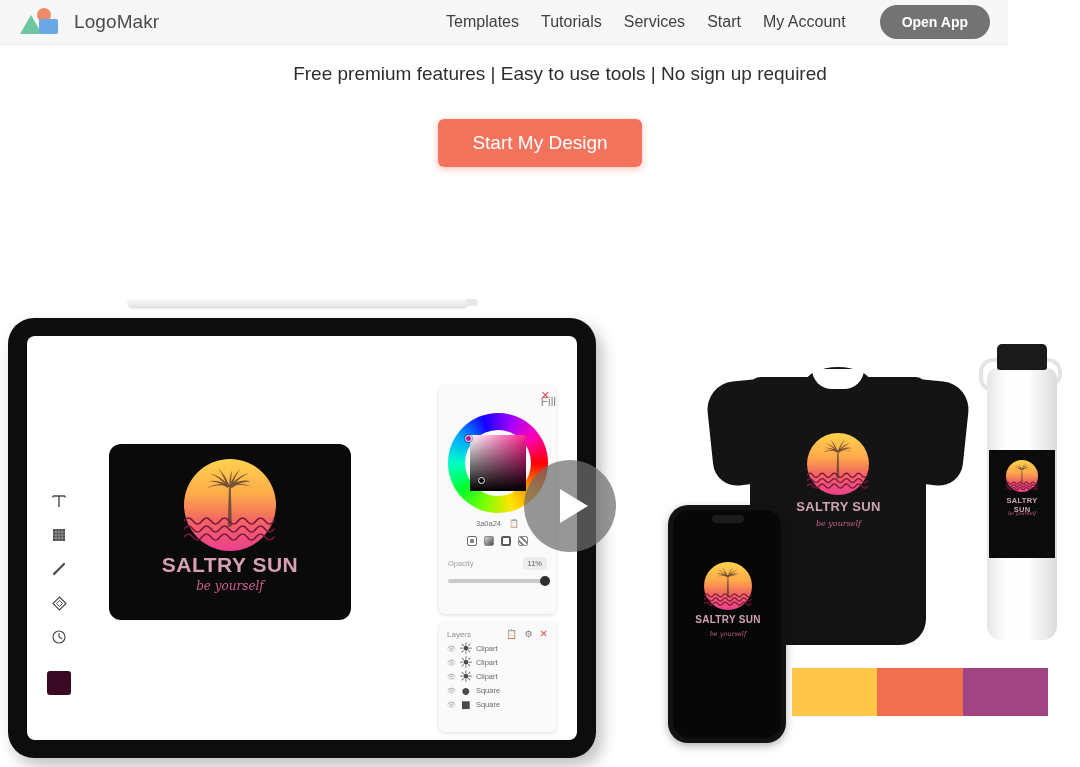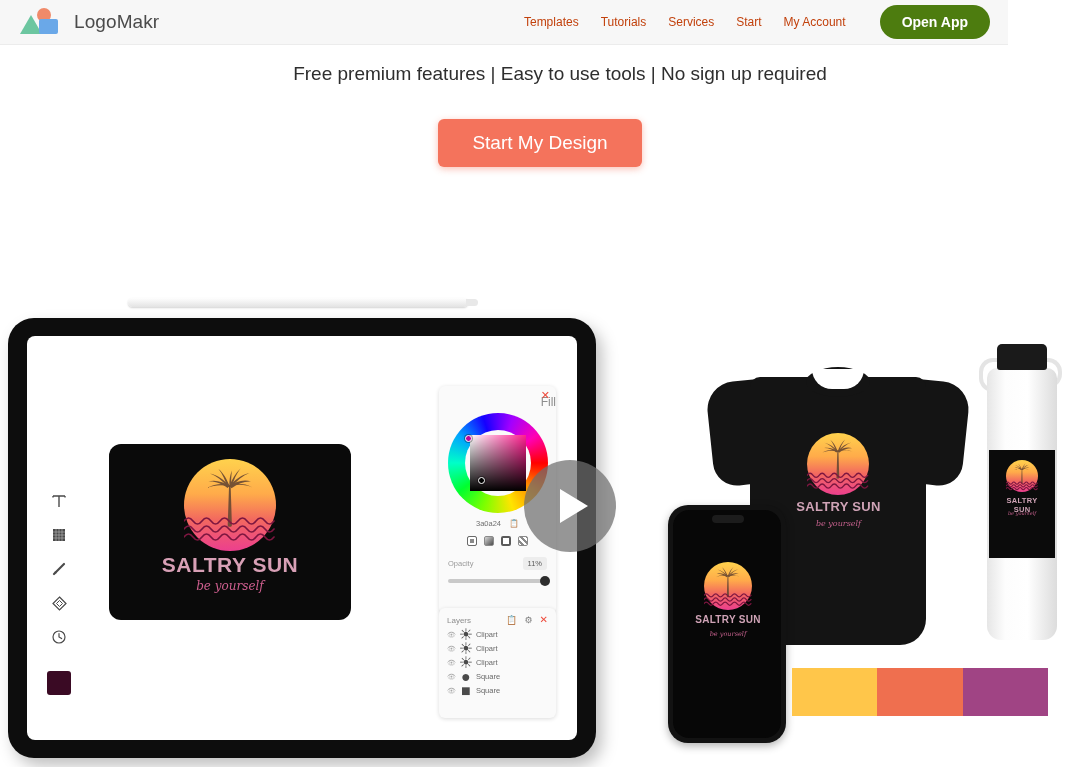--- a/index.html
+++ b/index.html
@@ -39,26 +39,26 @@
   }
   .brand-name {
     margin-left: 12px;
     font-size: 19px; color: #4b4b4b; letter-spacing: .1px;
   }
   .nav {
     margin-left: auto; display: flex; align-items: center;
     gap: 22px; margin-right: 18px;
   }
   .nav-link {
-    font-size: 12px; color: #c2410c;
+    font-size: 16px; color: #404040;
     text-decoration: none; cursor: pointer; white-space: nowrap;
   }
   .open-app {
     margin-left: 12px;
-    background: #4d7c0f; color: #fff;
+    background: #737373; color: #fff;
     font-size: 14px; font-weight: bold;
     padding: 9px 22px; border: none; border-radius: 20px;
     cursor: pointer; white-space: nowrap;
   }
 
   
   .hero { position: absolute; top: 45px; left: 0; width: 1080px; text-align: center; }
   .headline {
     margin-top: 0; padding-top: 4px;
     font-size: 40px; font-weight: bold; color: #141414;
@@ -197,21 +197,21 @@
   .op-label { font-size:7.5px; color:#9a9a9a; }
   .op-val {
     font-size:7.5px; color:#5a5a5a; background:#ededed;
     padding:2px 5px; border-radius:3px;
   }
   .slider { position:relative; margin:9px 9px 0; height:4px; background:#c9c9c9; border-radius:2px; cursor:pointer; }
   .slider-knob { position:absolute; right:-3px; top:-3px; width:10px; height:10px; border-radius:50%; background:#2e2e2e; }
 
   
   .layers-panel {
-    position: absolute; left: 412px; top: 272px;
+    position: absolute; left: 412px; top: 286px;
     width: 117px; height: 110px;
     background: #fafafa; border-radius: 6px;
     box-shadow: 0 1px 4px rgba(0,0,0,.14);
     padding: 7px 8px;
   }
   .layers-head { display:flex; align-items:center; }
   .layers-title { font-size:8px; color:#8d8d8d; }
   .layers-actions { margin-left:auto; display:flex; align-items:center; gap:7px; }
   .la-ico { font-size:9px; color:#7d7d7d; cursor:pointer; line-height:1; }
   .la-ico.red { color:#ee4b3c; font-size:10px; }

